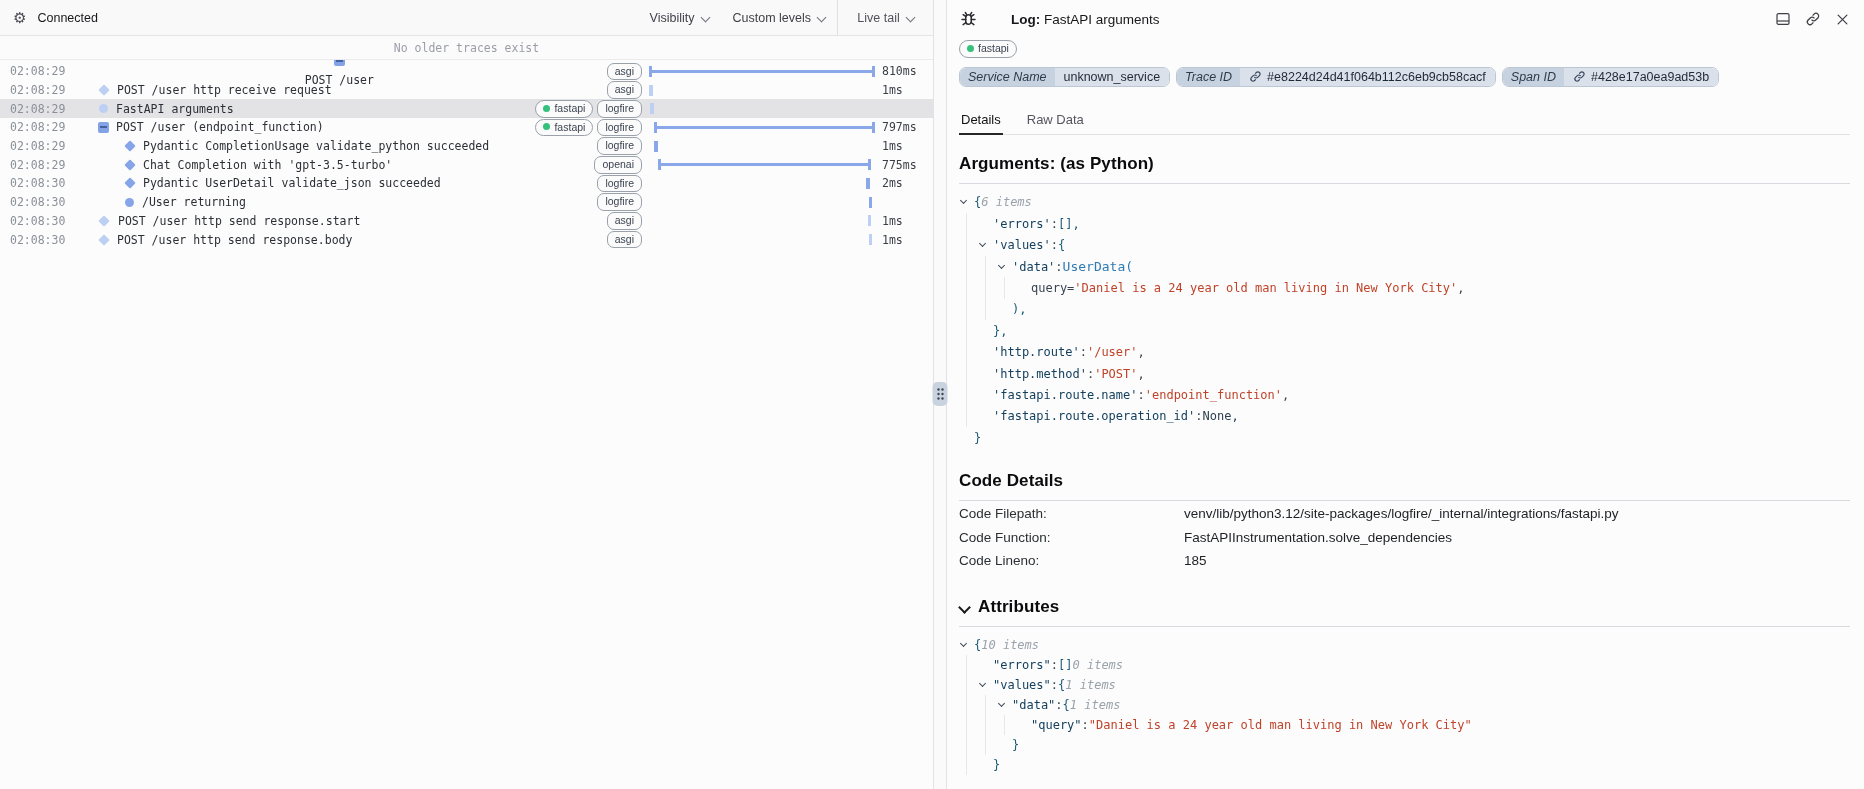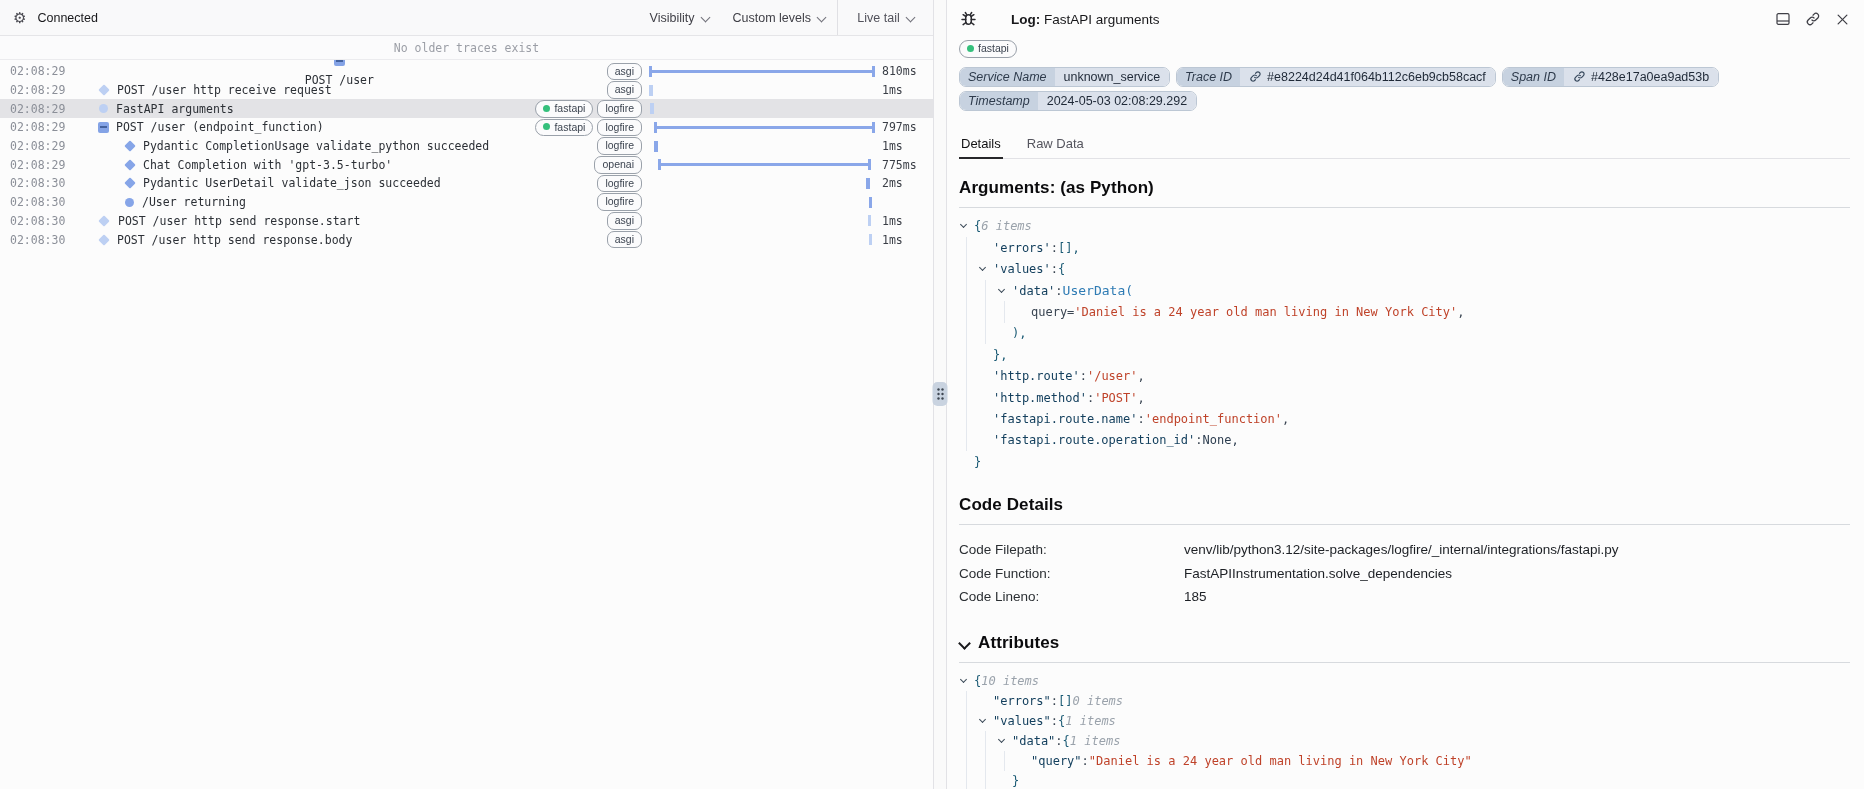--- a/index.html
+++ b/index.html
@@ -96,21 +96,21 @@
   .tchev.empty { cursor:default; }
   .tchev i { display:block; width:5px; height:5px; border-left:1.6px solid #3c4a58; border-bottom:1.6px solid #3c4a58; transform:rotate(-45deg); margin-top:-3px; }
   .seg-key { color:#14405e; }
   .seg-pun { color:#3a4552; }
   .seg-brace { color:#1a5a74; }
   .seg-str { color:#bf4229; }
   .seg-type { color:#2e7bb4; font-size:13px; }
   .seg-none { color:#2d3e50; }
   .seg-meta { color:#9aa2ab; font-style:italic; }
 
-  .code-rows { padding-top:13px; }
+  .code-rows { padding-top:1px; }
   .code-row { display:grid; grid-template-columns:225px 1fr; font-size:13.5px; line-height:23.3px; color:#1d2025; }
   .code-row .cl { color:#2b2f33; }
 </style>
 </head>
 <body>
 
 <div class="app">
 
   <div class="left-panel">
     <div class="topbar">
@@ -355,26 +355,20 @@
           <span class="badge">
             <span class="bl">Span ID</span>
             <span class="bv"><span>
                 <svg width="13" height="13" viewBox="0 0 24 24" fill="none" stroke="#3a4b5f" stroke-width="2.2" stroke-linecap="round" style="display:block">
                   <path d="M10.4 13.6a4 4 0 0 0 5.7 0l3.2-3.2a4 4 0 1 0-5.7-5.7l-1.6 1.6"></path>
                   <path d="M13.6 10.4a4 4 0 0 0-5.7 0l-3.2 3.2a4 4 0 1 0 5.7 5.7l1.6-1.6"></path>
                 </svg>
               </span>#428e17a0ea9ad53b</span>
           </span>
         </div>
-        <div class="badge-line">
-          <span class="badge">
-            <span class="bl">Timestamp</span>
-            <span class="bv">2024-05-03 02:08:29.292</span>
-          </span>
-        </div>
       </div>
 
     <div class="tabs" id="tabs">
         <div class="tab active">Details</div>
         <div class="tab">Raw Data</div>
       </div>
 
     <h2 class="sec">
         <span>Arguments: (as Python)</span>
       </h2>

